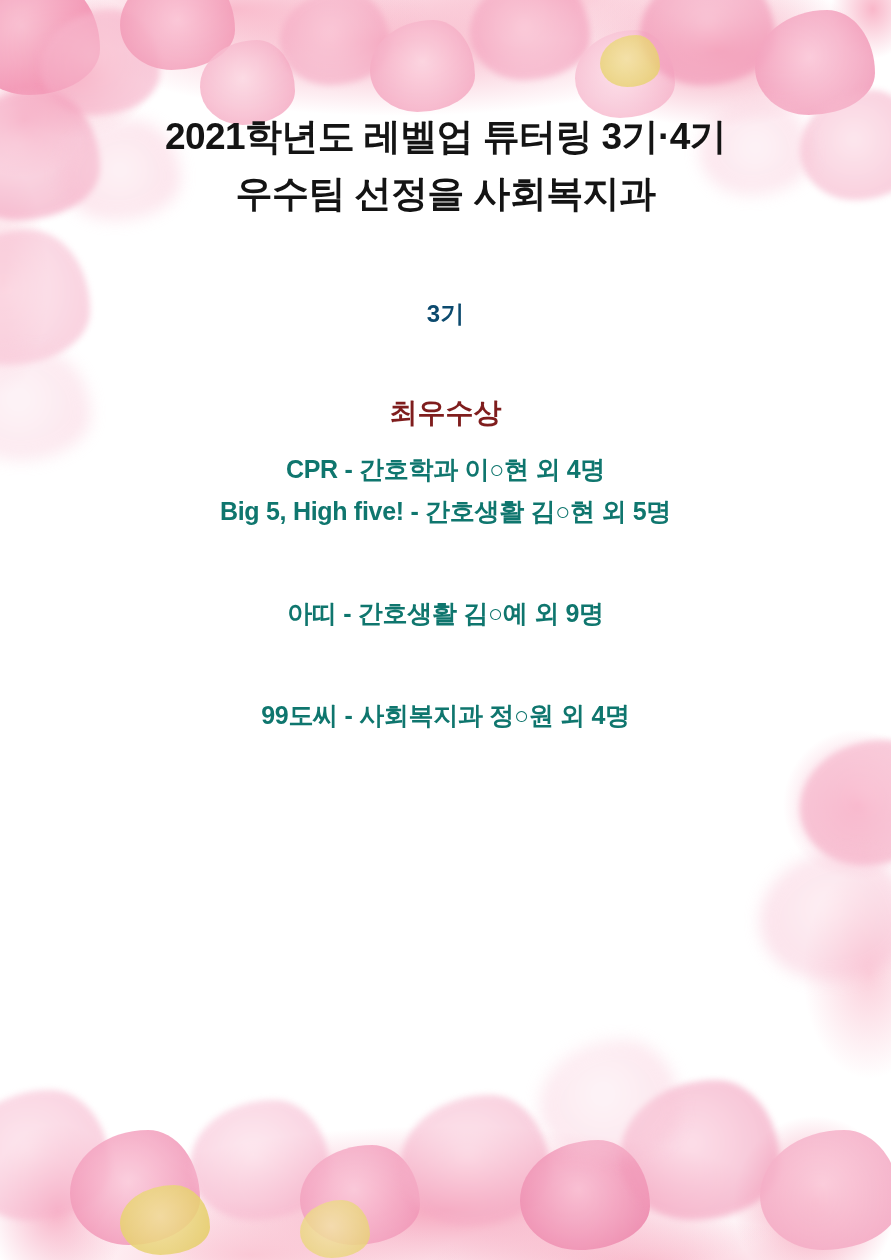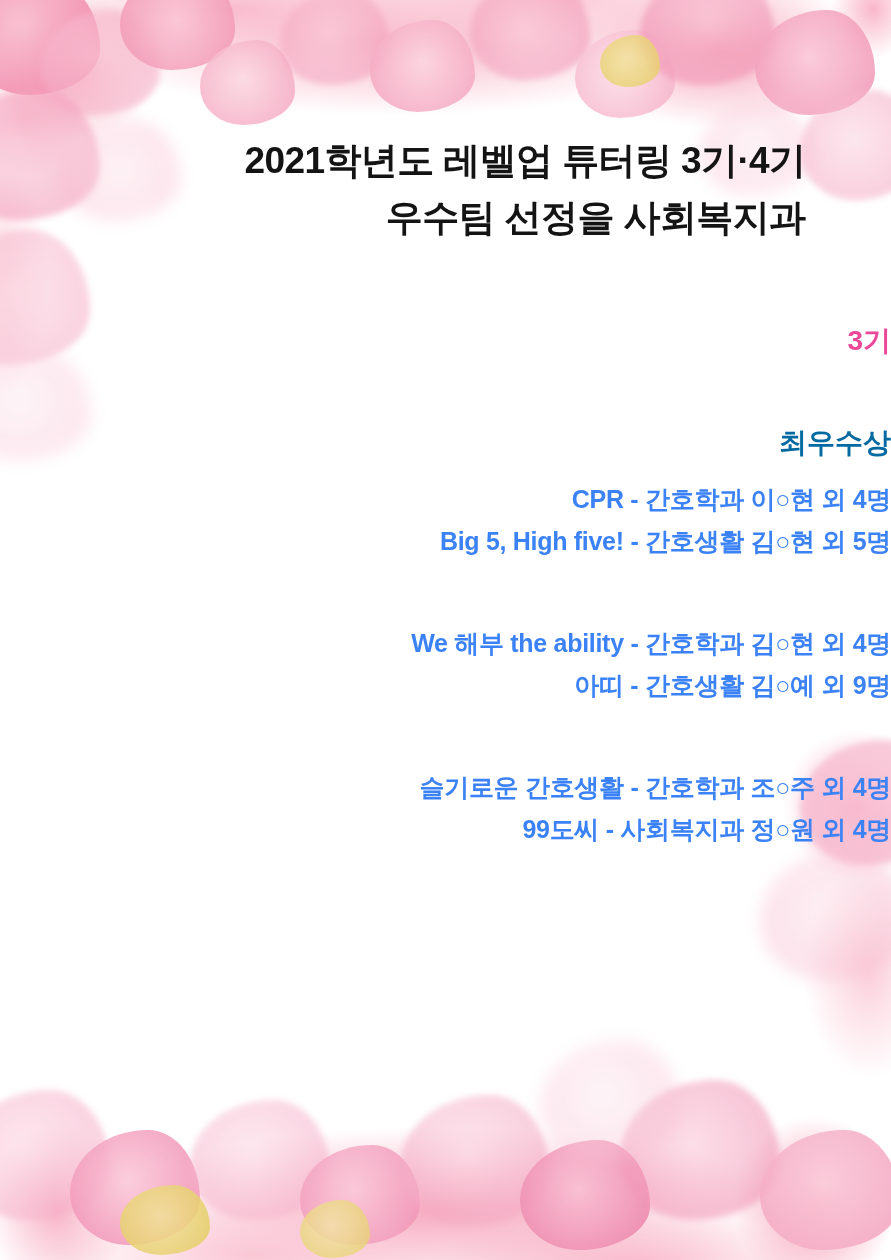--- a/index.html
+++ b/index.html
@@ -74,54 +74,53 @@
     background:
       radial-gradient(closest-side at 55% 25%, rgba(245,150,180,0.75), rgba(245,150,180,0) 72%),
       radial-gradient(closest-side at 60% 65%, rgba(250,190,206,0.72), rgba(250,190,206,0) 72%);
     z-index: 0;
   }
 
   
   .content {
     position: relative;
     z-index: 3;
-    text-align: right;
+    text-align: center;
     padding-top: 108px;
-    margin-top: 24px;
   }
   .title {
     font-size: 37px;
     font-weight: 700;
     letter-spacing: -0.6px;
     line-height: 1.55;
     color: #141414;
     margin: 0 auto;
     width: 720px;
   }
   .title .line { display: block; }
 
   .cohort {
     margin-top: 75px;
-    font-size: 28px;
+    font-size: 24px;
     font-weight: 700;
-    color: #ec4899;
+    color: #0c4a6e;
   }
 
   .award-group { margin-top: 60px; }
   .award-group.first { margin-top: 64px; }
   .award-name {
     font-size: 28px;
     font-weight: 700;
-    color: #0369a1;
+    color: #7f1d1d;
     margin-bottom: 16px;
   }
   .award-entry {
     font-size: 25px;
     font-weight: 700;
-    color: #3b82f6;
+    color: #0f766e;
     line-height: 1.68;
     letter-spacing: -0.3px;
   }
 </style>
 </head>
 <body>
 
 <div class="page">
 
   <div class="wash-top deco"></div>
@@ -175,23 +174,21 @@
 
     <div class="cohort">3기</div>
 
     <section class="award-group first">
       <div class="award-name">최우수상</div>
       <div class="award-entry">CPR - 간호학과 이○현 외 4명</div>
       <div class="award-entry">Big 5, High five! - 간호생활 김○현 외 5명</div>
     </section>
 
     <section class="award-group">
-      <div class="award-entry">We 해부 the ability - 간호학과 김○현 외 4명</div>
       <div class="award-entry">아띠 - 간호생활 김○예 외 9명</div>
     </section>
 
     <section class="award-group">
-      <div class="award-entry">슬기로운 간호생활 - 간호학과 조○주 외 4명</div>
       <div class="award-entry">99도씨 - 사회복지과 정○원 외 4명</div>
     </section>
 
   </div>
 </div>
 
 </body></html>

